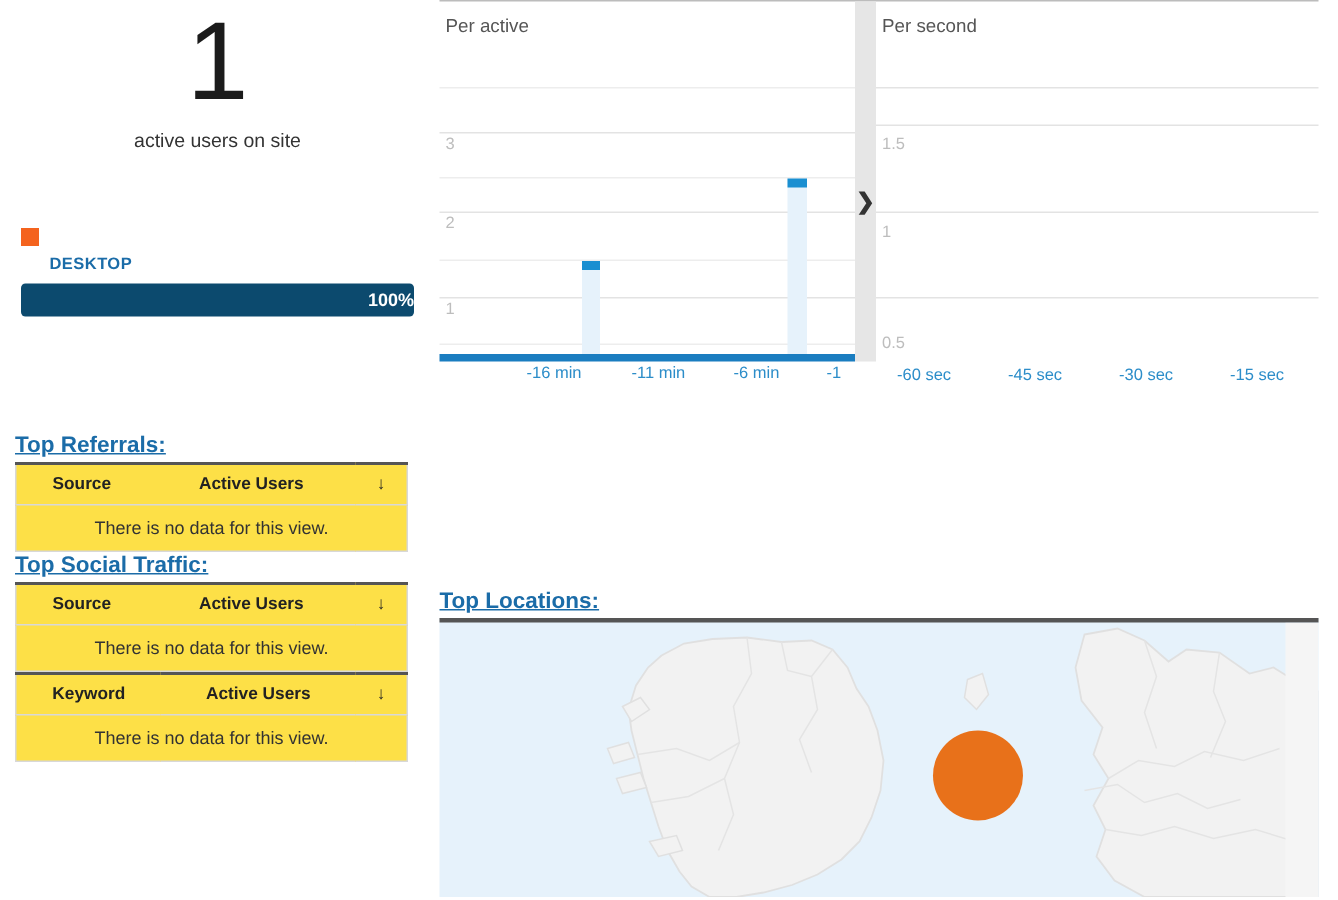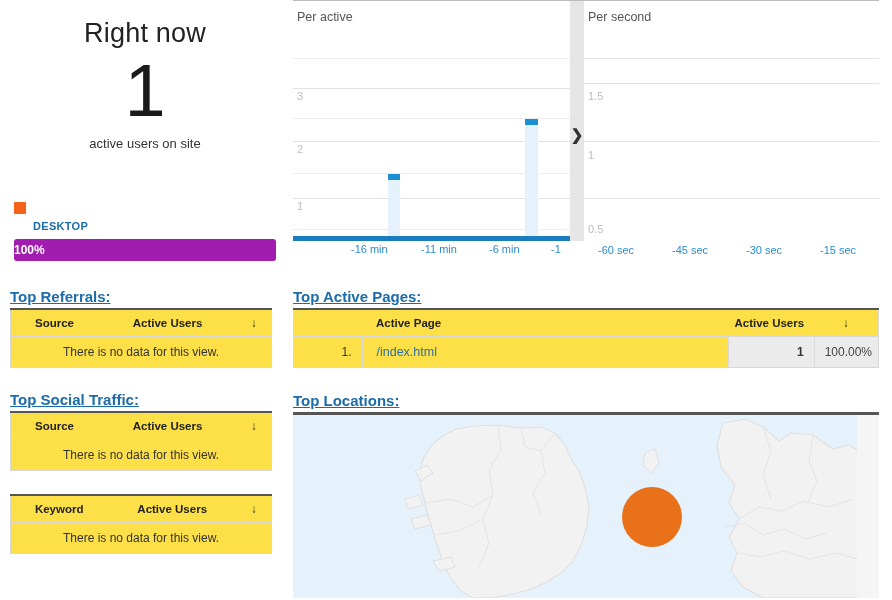--- a/index.html
+++ b/index.html
@@ -66,28 +66,28 @@
     letter-spacing: .3px;
     margin-top: 37px;
   }
   .device-bar-wrap {
     margin: 7px 14px 0 14px;
     height: 22px;
     position: relative;
   }
   .device-bar {
     height: 22px;
-    background: #a21caf;
+    background: #0c4a6e;
     border-radius: 3px;
     color: #fff;
     font-size: 12px;
     font-weight: bold;
     display: flex;
     align-items: center;
-    justify-content: flex-start;
+    justify-content: flex-end;
   }
 
   
   .pageviews {
     position: absolute;
     left: 293px; top: 0;
     width: 586px;
   }
   .pv-title {
     font-size: 15px;
@@ -214,21 +214,21 @@
     color: #333;
     font-weight: normal;
   }
 
   
   .left-panels {
     position: absolute;
     left: 10px; top: 288px;
     width: 262px;
   }
-  .panel-block { margin-bottom: 23px; }
+  .panel-block { }
 
   
   .tap {
     position: absolute;
     left: 293px; top: 288px;
     width: 586px;
   }
   .tap-table { width: 100%; }
   .tap-table th.c-idx { width: 56px; }
   .tap-table th.c-page { text-align: left; padding-left: 14px; }
@@ -276,21 +276,20 @@
     border-radius: 50%;
     background: #E8711A;
   }
 </style>
 </head>
 <body>
 
 <div class="page">
 
   <div class="rightnow">
-    <div class="rightnow-title">Right now</div>
     <div class="rightnow-count">1</div>
     <div class="rightnow-sub">active users on site</div>
 
     <div class="device-legend">
       <span class="device-swatch"></span>
       <span class="device-label">DESKTOP</span>
     </div>
     <div class="device-bar-wrap">
       <div class="device-bar">
         <span>100%</span>
@@ -411,41 +410,20 @@
         <tbody>
           <tr>
             <td colspan="3">There is no data for this view.</td>
           </tr>
         </tbody>
       </table>
     </div>
 
   </div>
 
-  <div class="tap">
-    <div class="sec-head">Top Active Pages:</div>
-    <table class="dtable tap-table">
-      <thead>
-        <tr>
-          <th class="c-idx"></th>
-          <th class="c-page">Active Page</th>
-          <th class="c-users">Active Users</th>
-          <th class="sort-arrow">↓</th>
-        </tr>
-      </thead>
-      <tbody>
-        <tr>
-          <td class="c-idx">1.</td>
-          <td class="c-page">/index.html</td>
-          <td class="c-num">1</td>
-          <td class="c-pct" colspan="1">100.00%</td>
-        </tr>
-      </tbody>
-    </table>
-  </div>
 
   <div class="loc">
     <div class="sec-head">Top Locations:</div>
     <div class="map-frame">
       <svg class="map-svg" width="586" height="183" viewBox="0 0 586 183">
 
         <path d="M148 22 L163 14 L182 11 L205 10 L228 13 L248 12 L262 18 L272 30 L278 44
                  L286 56 L292 72 L296 92 L294 112 L288 130 L280 146 L268 158 L252 168
                  L235 175 L216 180 L198 183 L180 183 L168 176 L160 166 L152 152 L146 136
                  L141 120 L136 104 L132 88 L128 72 L126 58 L131 42 L139 30 Z" fill="#f2f2f2" stroke="#e0e0e0" stroke-width="1.2"></path>

